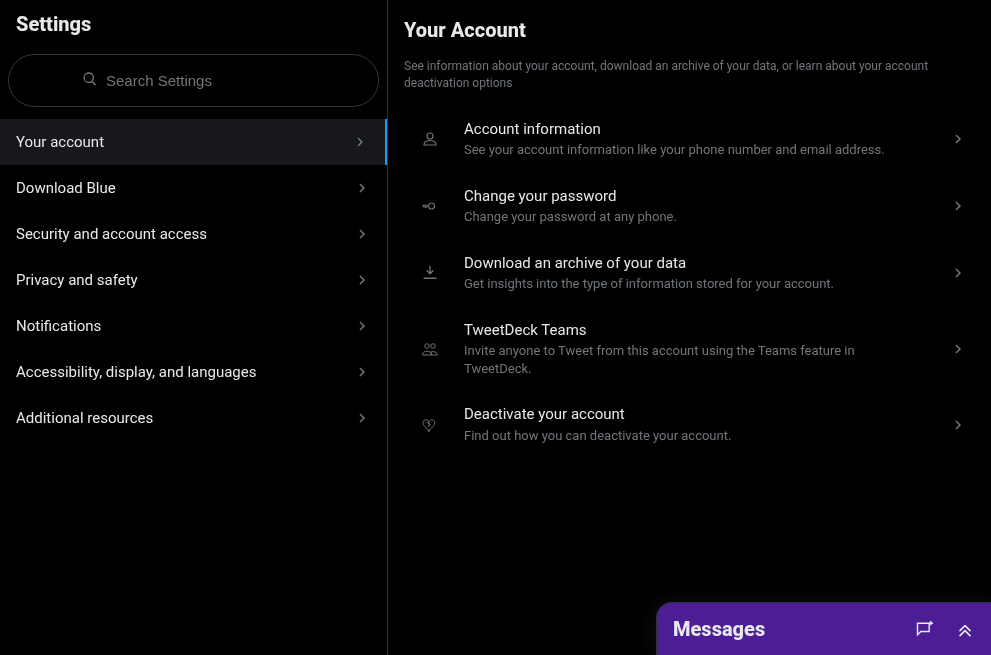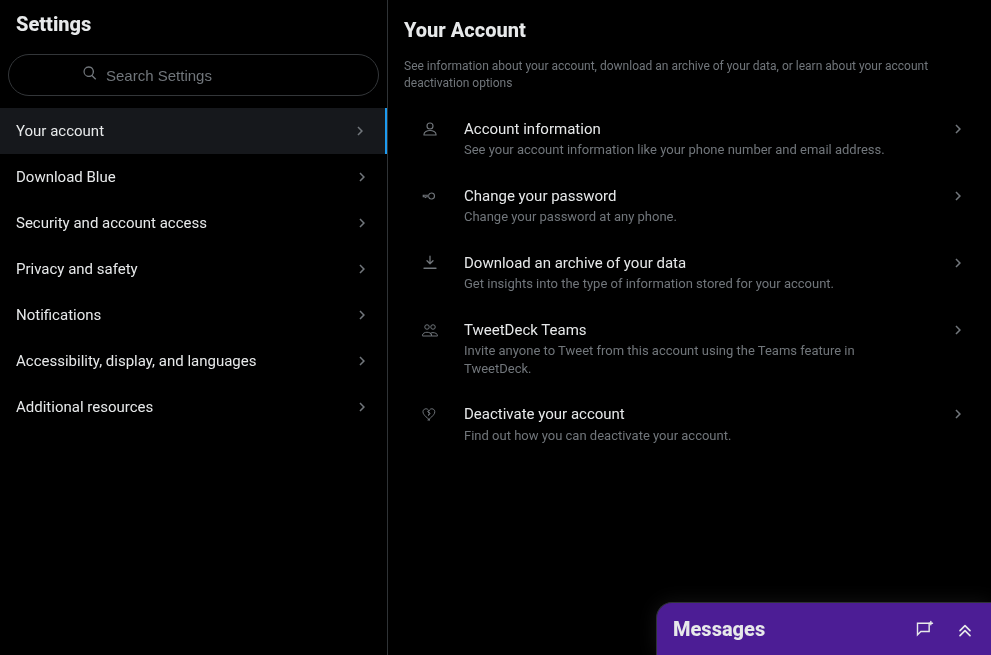--- a/index.html
+++ b/index.html
@@ -31,21 +31,21 @@
       font-size: 20px;
       font-weight: 800;
       color: #e7e9ea;
     }
     .search-wrap {
       padding: 10px 8px 12px 8px;
     }
     .search-pill {
       border: 1px solid #333639;
       border-radius: 9999px;
-      height: 42px;
+      height: 53px;
       display: flex;
       align-items: center;
       justify-content: center;
       gap: 8px;
       color: #71767b;
     }
     .search-pill svg { flex: 0 0 auto; }
     .search-pill input {
       background: transparent;
       border: none;
@@ -83,20 +83,21 @@
     }
     .main-desc {
       color: #71767b;
       font-size: 12px;
       line-height: 1.4;
       padding-bottom: 14px;
       max-width: 560px;
     }
     .option-row {
       display: flex;
+      align-items: center;
       padding: 14px 8px;
       cursor: pointer;
     }
     .option-icon {
       width: 36px;
       display: flex;
       justify-content: center;
       color: #71767b;
       flex: 0 0 auto;
     }

